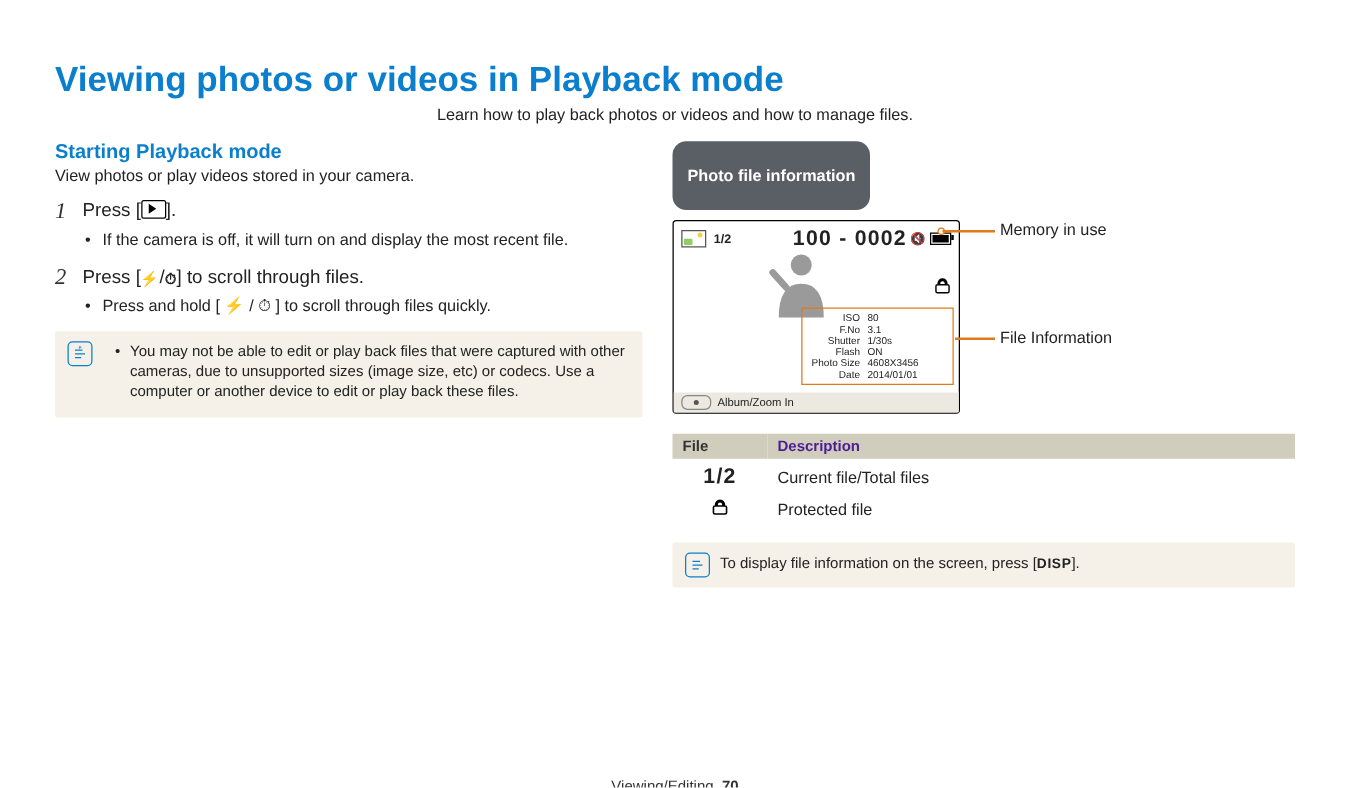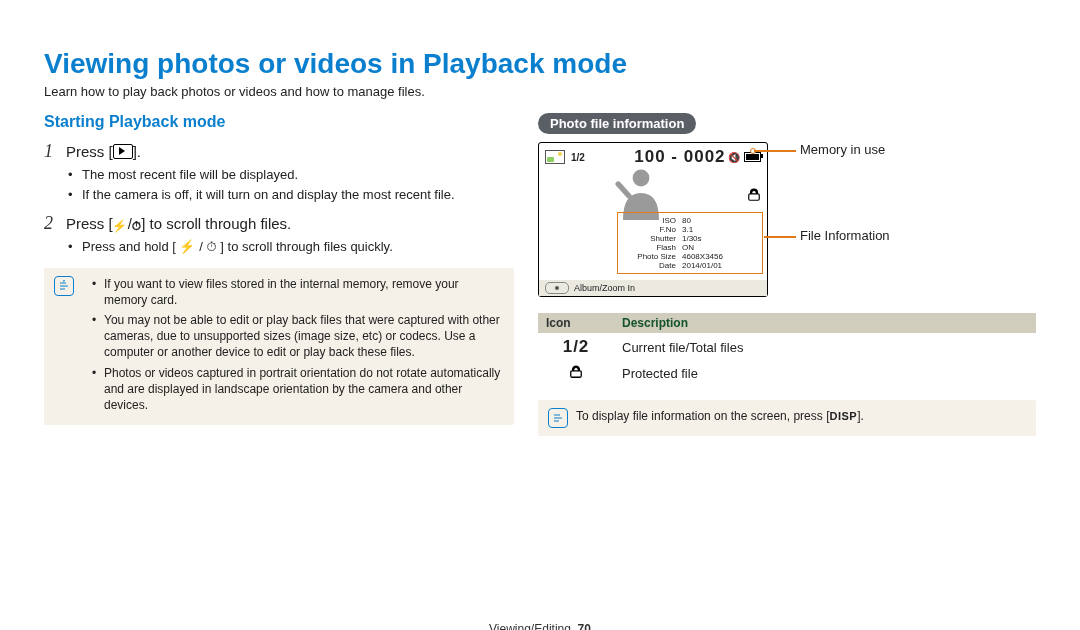--- a/index.html
+++ b/index.html
@@ -24,39 +24,40 @@
   }
   h1.title {
     color: #0a7fce;
     font-size: 28px;
     font-weight: 600;
     margin: 0 0 4px 0;
   }
   .lede {
     margin: 0 0 14px 0;
     font-size: 13px;
+    text-align: center;
   }
   h2.section {
     color: #0a7fce;
     font-size: 16px;
     font-weight: 700;
     margin: 0 0 2px 0;
   }
   .cols {
     display: flex;
     gap: 24px;
     align-items: flex-start;
   }
   .col-left { width: 470px; }
   .col-right { flex: 1; }
   .subhead {
     display: inline-block;
     background: #5a5f66;
     color: #fff;
-    padding: 3px 12px;
+    padding: 20px 12px;
     border-radius: 11px;
     font-size: 13px;
     font-weight: 600;
     margin-bottom: 8px;
   }
   .step {
     display: flex;
     gap: 8px;
     margin: 10px 0 4px 0;
   }
@@ -131,21 +132,21 @@
     position:absolute; left:72px; top:20px; width:60px; height:60px;
   }
   .person svg{ width:100%; height:100%; }
   .lock-icon-sm {
     position:absolute; right:6px; top:45px; font-size:12px; font-weight:bold; font-family: sans-serif;
   }
   .info-box{
     position:absolute; right:4px; bottom:22px; width:120px;
     border:1.5px solid #e07a1b;
     font-size:8px;
-    padding: 3px 12px;
+    padding: 3px 0;
   }
   .info-row{ display:flex; }
   .info-row .lbl{ width:46px; text-align:right; padding-right:6px;}
   .bottom-bar{
     position:absolute; left:0; right:0; bottom:0; height:16px;
     background:#ebe9e0;
     display:flex; align-items:center;
     padding-left:6px;
     font-size:9px;
     gap:5px;
@@ -154,21 +155,21 @@
     width:22px; height:10px; border-radius:5px; border:1px solid #888;
     display:flex; align-items:center; justify-content:center;
   }
   .zoom-pill::before{content:""; width:4px; height:4px; background:#555; border-radius:50%;}
   
   .callout-line { position:absolute; background:#e07a1b; height:1.5px; }
   .callout-end { position:absolute; width:4px; height:4px; border:1.5px solid #e07a1b; border-radius:50%; background:#fff; }
   .callout-text { position:absolute; font-size:13px; color:#222; }
   
   .icon-table { width:100%; border-collapse: collapse; margin-top: 6px;}
-  .icon-table th { background:#d0cdbd; color:#14532d; font-weight:700; text-align:left; padding:3px 8px; font-size:12px;}
+  .icon-table th { background:#d0cdbd; color:#4c1d95; font-weight:700; text-align:left; padding:3px 8px; font-size:12px;}
   .icon-table th:first-child{ color:#333; width:60px;}
   .icon-table td { padding:4px 8px; font-size:13px; vertical-align: middle;}
   .icon-table td:first-child{ text-align:center; font-family:"Arial Narrow", Arial; font-weight:bold; font-size:12px;}
   .lock-cell { font-size:14px;}
   
   .footer {
     position:absolute; left:0; right:0; bottom:14px; text-align:center;
     font-size:12px; color:#333;
   }
   
@@ -188,29 +189,29 @@
 </head>
 <body>
 
 <div class="page">
   <h1 class="title">Viewing photos or videos in Playback mode</h1>
   <p class="lede">Learn how to play back photos or videos and how to manage files.</p>
   <div class="cols">
 
     <div class="col-left">
       <h2 class="section">Starting Playback mode</h2>
+      <div>View photos or play videos stored in your camera.</div>
 
       <div class="step">
         <div class="num">1</div>
         <div class="text">
           <span>Press [</span><span class="btn-play"></span><span>].</span>
         </div>
       </div>
       <ul class="bullets">
-        <li>The most recent file will be displayed.</li>
         <li>If the camera is off, it will turn on and display the most recent file.</li>
       </ul>
 
       <div class="step">
         <div class="num">2</div>
         <div class="text">
           <span>Press [</span><span class="btn-flash"></span><span>/</span><span class="btn-timer"></span><span>] to scroll through files.</span>
         </div>
       </div>
       <ul class="bullets">
@@ -218,23 +219,21 @@
       </ul>
 
       <div class="notebox">
         <div class="note-icon">
           <svg width="12" height="12" viewBox="0 0 24 24">
               <path fill="none" stroke="#0a7fce" stroke-width="2" d="M4 6h12M4 12h16M4 18h10"></path>
               <path fill="none" stroke="#0a7fce" stroke-width="2" d="M15 3l5 3-5 3z" transform="translate(2 -2) scale(0.6)"></path>
             </svg>
         </div>
         <ul>
-          <li>If you want to view files stored in the internal memory, remove your memory card.</li>
           <li>You may not be able to edit or play back files that were captured with other cameras, due to unsupported sizes (image size, etc) or codecs. Use a computer or another device to edit or play back these files.</li>
-          <li>Photos or videos captured in portrait orientation do not rotate automatically and are displayed in landscape orientation by the camera and other devices.</li>
         </ul>
       </div>
     </div>
 
     <div class="col-right">
       <div class="subhead">Photo file information</div>
 
       <div class="lcd-wrap">
         <div class="lcd">
           <div class="lcd-top">
@@ -298,21 +297,21 @@
         <span class="callout-line" style="left:216px; top:8px; width:42px;"></span>
         <span class="callout-text" style="left:262px; top:0px;">Memory in use</span>
 
         <span class="callout-line" style="left:226px; top:94px; width:32px;"></span>
         <span class="callout-text" style="left:262px; top:86px;">File Information</span>
       </div>
 
       <table class="icon-table">
         <tbody>
             <tr>
-          <th>Icon</th>
+          <th>File</th>
           <th>Description</th>
         </tr>
         <tr>
           <td><span class="key-label">1/2</span></td>
           <td>Current file/Total files</td>
         </tr>
         <tr>
           <td class="lock-cell">
             <svg width="16" height="14" viewBox="0 0 24 24">
                   <path d="M19 21H5c-1 0-2-1-2-2v-7c0-1 1-2 2-2h1V8a6 6 0 0112 0v2h1c1 0 2 1 2 2v7c0 1-1 2-2 2zM8 10h8V8a4 4 0 00-8 0v2z" fill="none" stroke="#000" stroke-width="2.2"></path>

